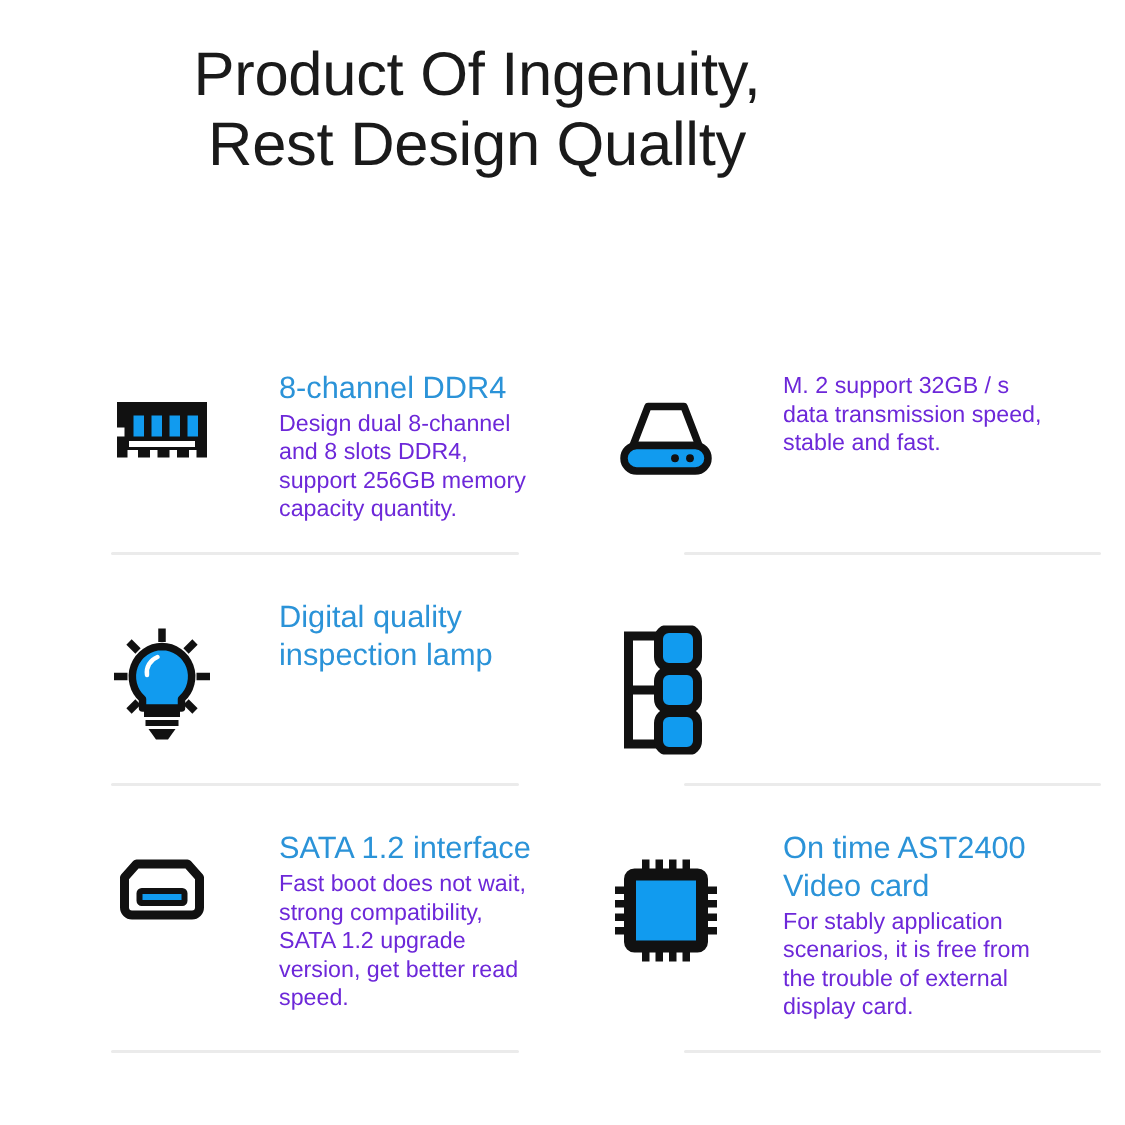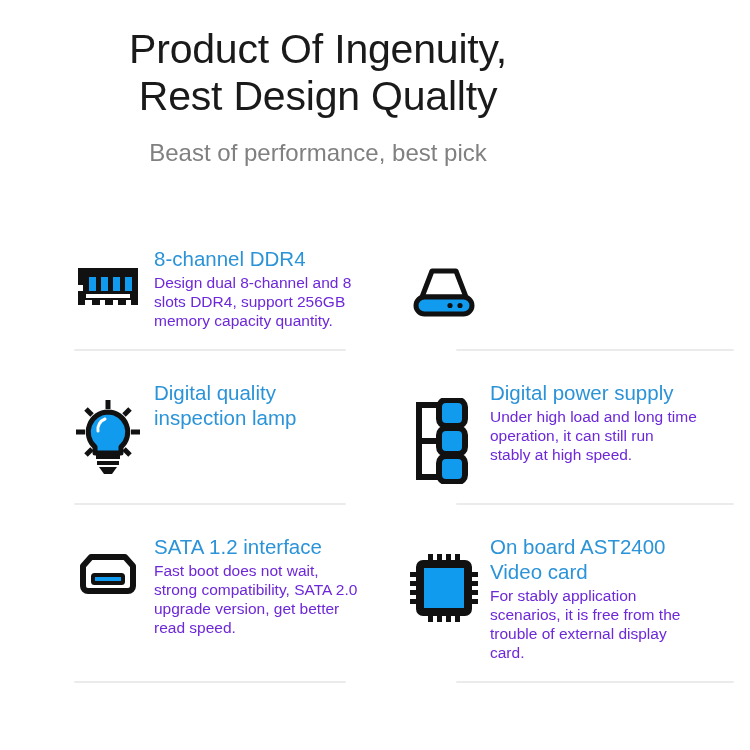--- a/index.html
+++ b/index.html
@@ -60,20 +60,21 @@
     width: 318px;
     box-sizing: border-box;
     position: relative;
   }
   .feat-cell.left  { padding-right: 20px; }
   .feat-cell.right { padding-left: 18px; }
 
   .feat-inner {
     display: flex;
     align-items: flex-start;
+    gap: 32px;
   }
   .icon-wrap {
     width: 92px;
     min-width: 92px;
     padding-top: 28px;
     display: flex;
     justify-content: center;
   }
   .feat-text {
     padding-top: 10px;
@@ -113,21 +114,20 @@
 <body>
 
 <div class="page">
 
   <div class="header">
     <div class="title">
       <span class="title-line">Product Of Ingenuity,</span>
       <span class="title-line">Rest Design Quallty</span>
     </div>
     <div class="subtitle">
-      <span class="subtitle-line">Beast of performance, best pick</span>
     </div>
   </div>
 
   <div class="features">
 
     <div class="feat-row">
       <div class="feat-cell left">
         <div class="feat-inner">
           <div class="icon-wrap">
             <svg width="64" height="52" viewBox="0 0 64 52">
@@ -150,20 +150,21 @@
         <div class="feat-inner">
           <div class="icon-wrap">
             <svg width="66" height="54" viewBox="0 0 66 54">
               <path fill="none" stroke="#111111" stroke-width="5" stroke-linejoin="round" d="M21 7 h24 l10 26 H11 Z"></path>
               <rect x="5" y="33" width="56" height="17" rx="8.5" fill="#119bef" stroke="#111111" stroke-width="5"></rect>
               <circle cx="39" cy="41.5" r="2.6" fill="#111111"></circle>
               <circle cx="49" cy="41.5" r="2.6" fill="#111111"></circle>
             </svg>
           </div>
           <div class="feat-text">
+            <p class="feat-desc">M. 2 support 32GB / s data transmission speed, stable and fast.</p>
           </div>
         </div>
       </div>
     </div>
 
     <div class="divider-row">
       <div class="feat-cell left">
           <div class="divider left"></div>
         </div>
       <div class="feat-cell right">
@@ -201,24 +202,20 @@
         <div class="feat-inner">
           <div class="icon-wrap">
             <svg width="62" height="86" viewBox="0 0 62 86">
               <path fill="none" stroke="#111111" stroke-width="6" stroke-linejoin="miter" stroke-linecap="butt" d="M26 7 H6 V79 H26"></path>
               <line x1="6" y1="43" x2="26" y2="43" stroke="#111111" stroke-width="6"></line>
               <rect x="26" y="2" width="26" height="26" rx="7" fill="#119bef" stroke="#111111" stroke-width="6"></rect>
               <rect x="26" y="30" width="26" height="26" rx="7" fill="#119bef" stroke="#111111" stroke-width="6"></rect>
               <rect x="26" y="58" width="26" height="26" rx="7" fill="#119bef" stroke="#111111" stroke-width="6"></rect>
             </svg>
           </div>
-          <div class="feat-text">
-            <p class="feat-title">Digital power supply</p>
-            <p class="feat-desc">Under high load and long time operation, it can still run stably at high speed.</p>
-          </div>
         </div>
       </div>
     </div>
 
     <div class="divider-row">
       <div class="feat-cell left">
           <div class="divider left"></div>
         </div>
       <div class="feat-cell right">
           <div class="divider right"></div>
@@ -229,21 +226,21 @@
       <div class="feat-cell left">
         <div class="feat-inner">
           <div class="icon-wrap">
             <svg width="68" height="48" viewBox="0 0 68 48">
               <path fill="none" stroke="#111111" stroke-width="6" stroke-linejoin="round" d="M17 5 h34 l8 9 v20 a5 5 0 0 1 -5 5 H14 a5 5 0 0 1 -5 -5 V14 Z"></path>
               <rect x="19" y="23" width="30" height="8" rx="1.5" fill="#119bef" stroke="#111111" stroke-width="4"></rect>
             </svg>
           </div>
           <div class="feat-text">
             <p class="feat-title">SATA 1.2 interface</p>
-            <p class="feat-desc">Fast boot does not wait, strong compatibility, SATA 2.0 upgrade version, get better read speed.</p>
+            <p class="feat-desc">Fast boot does not wait, strong compatibility, SATA 1.2 upgrade version, get better read speed.</p>
           </div>
         </div>
       </div>
       <div class="feat-cell right">
         <div class="feat-inner">
           <div class="icon-wrap">
             <svg width="72" height="72" viewBox="0 0 72 72">
               <g fill="#111111">
                 <rect x="20" y="2" width="5" height="11"></rect>
                 <rect x="29" y="2" width="5" height="11"></rect>
@@ -259,21 +256,21 @@
                 <rect x="2" y="47" width="11" height="5"></rect>
                 <rect x="59" y="20" width="11" height="5"></rect>
                 <rect x="59" y="29" width="11" height="5"></rect>
                 <rect x="59" y="38" width="11" height="5"></rect>
                 <rect x="59" y="47" width="11" height="5"></rect>
               </g>
               <rect x="12" y="12" width="48" height="48" rx="3" fill="#119bef" stroke="#111111" stroke-width="8"></rect>
             </svg>
           </div>
           <div class="feat-text">
-            <p class="feat-title">On board AST2400 Video card</p>
+            <p class="feat-title">On time AST2400 Video card</p>
             <p class="feat-desc">For stably application scenarios, it is free from the trouble of external display card.</p>
           </div>
         </div>
       </div>
     </div>
 
     <div class="divider-row">
       <div class="feat-cell left">
           <div class="divider left"></div>
         </div>

